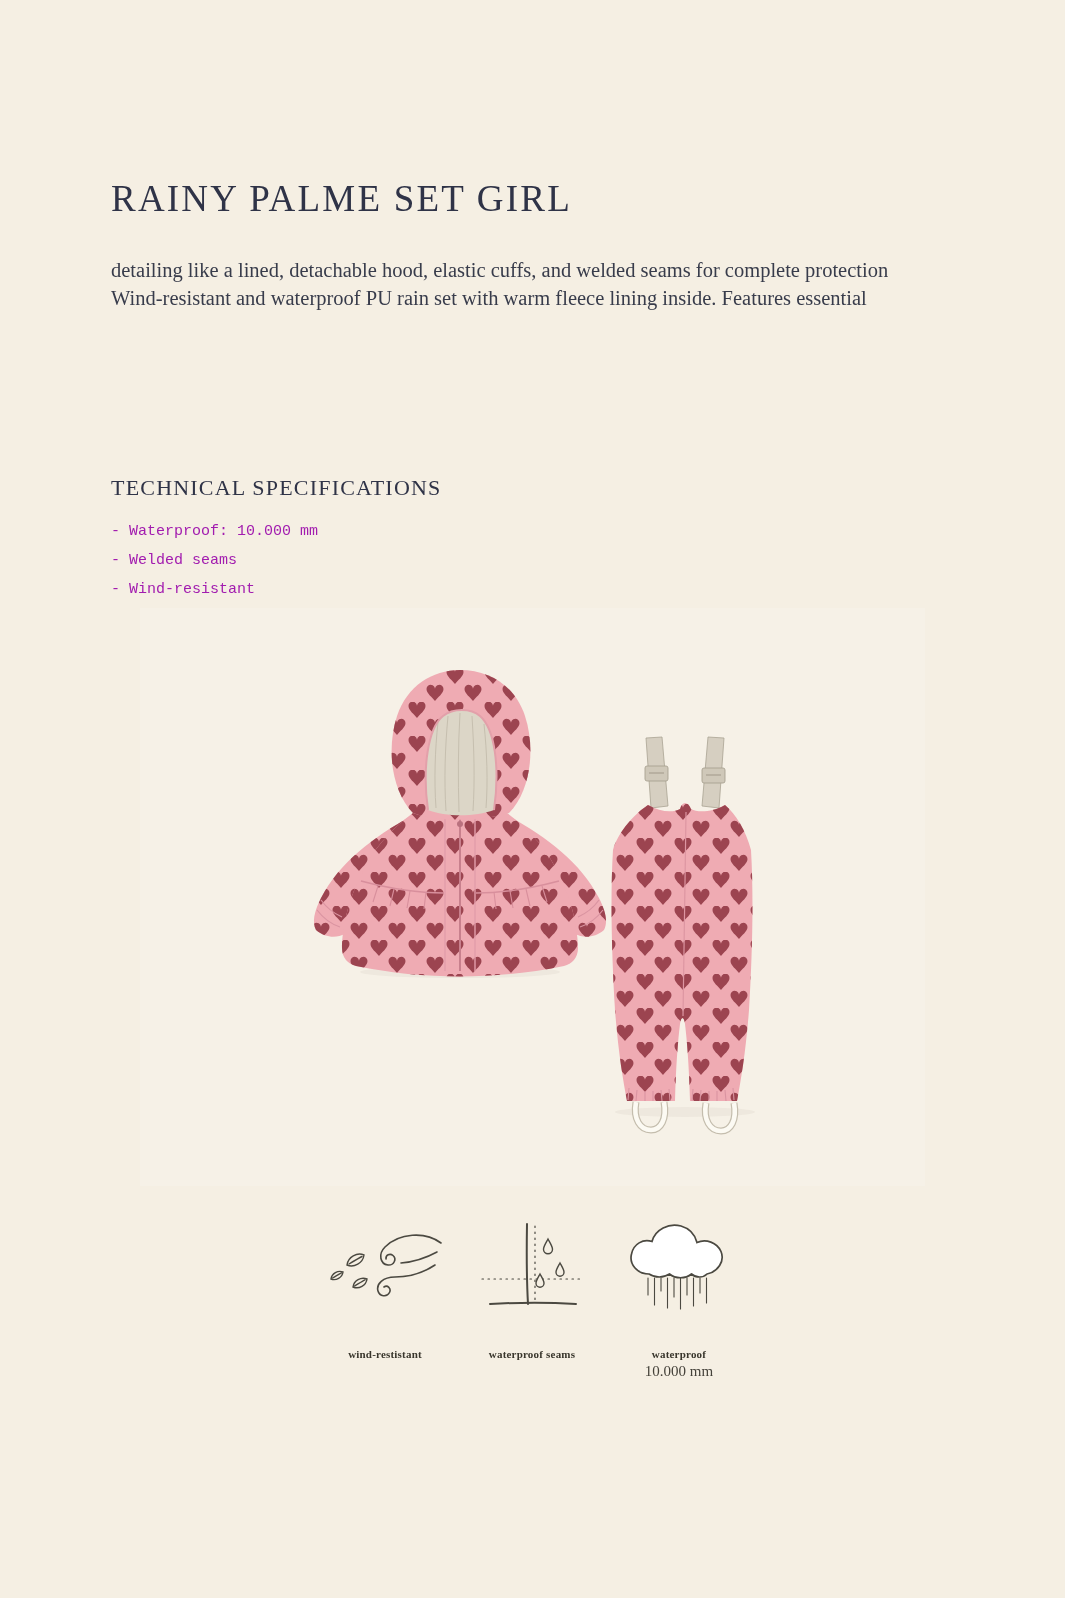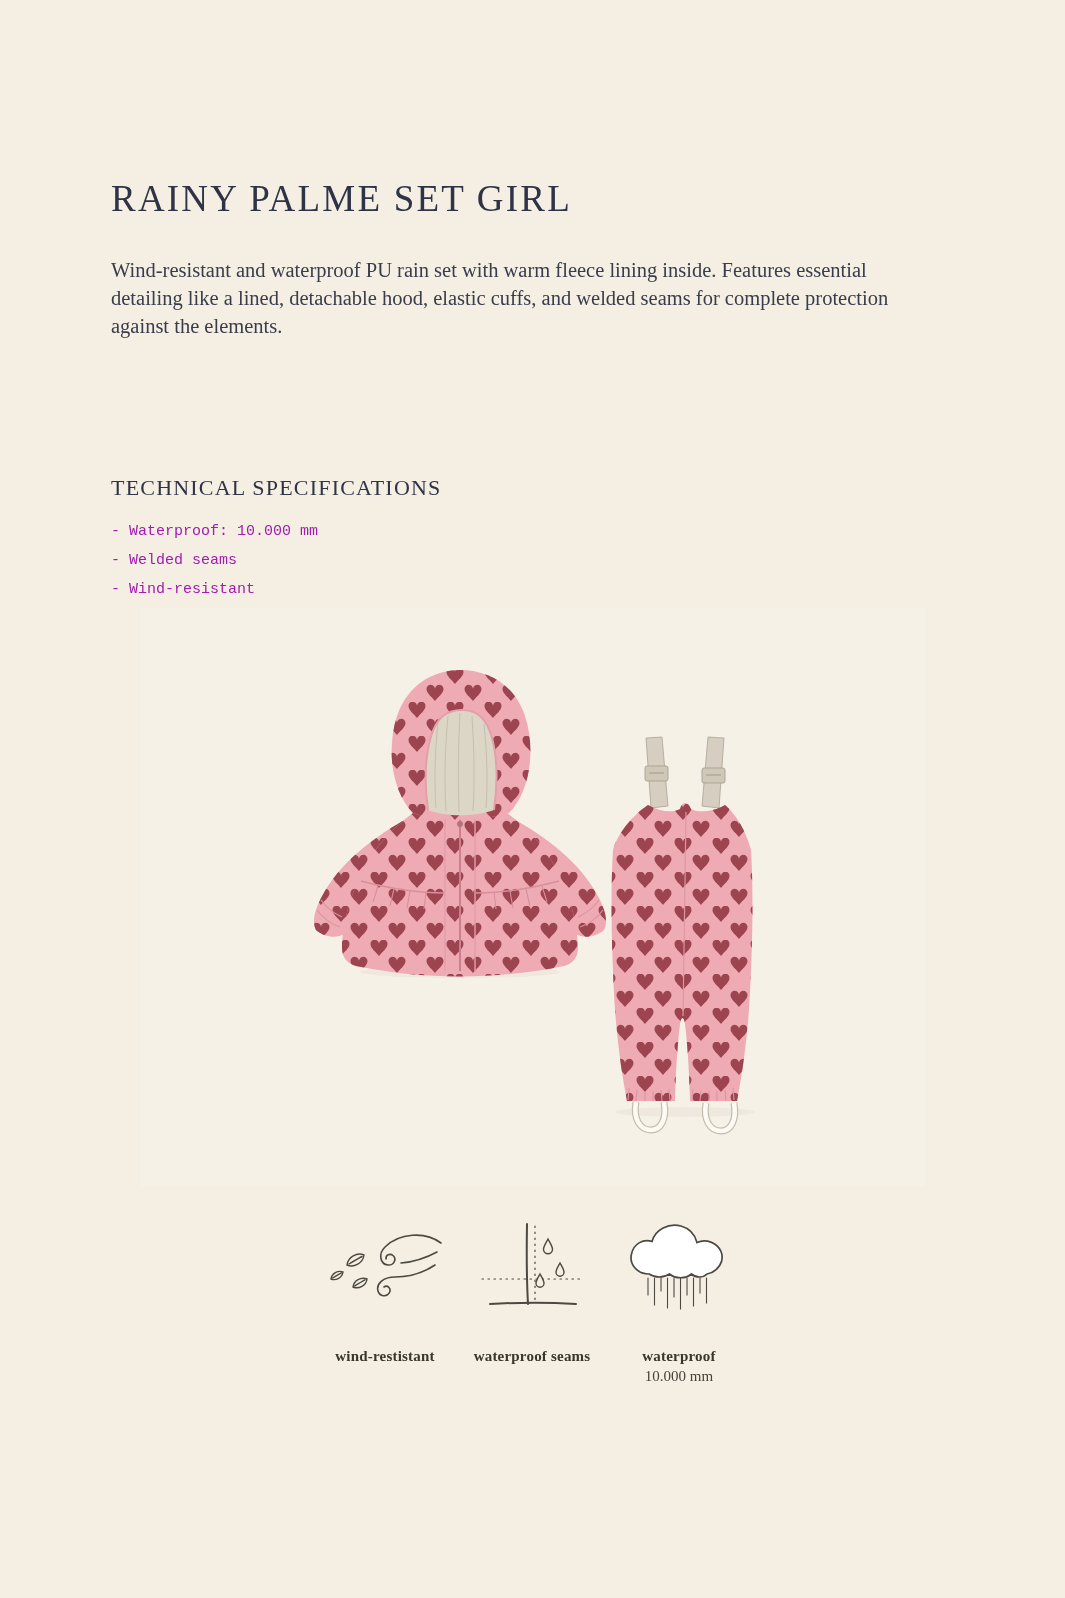--- a/index.html
+++ b/index.html
@@ -28,21 +28,21 @@
 
   .product-photo{position:absolute;left:140px;top:600px;width:785px;height:590px;}
 
   .features{
     position:absolute;left:312px;top:1212px;width:440px;
     display:flex;justify-content:space-between;
   }
   .feature{width:146px;text-align:center;}
   .feature-icon{height:104px;display:flex;align-items:flex-end;justify-content:center;}
   .feature-label{
-    margin-top:32px;font-size:15px;font-weight:700;color:#39362c;letter-spacing:0.2px;
+    margin-top:32px;font-size:11px;font-weight:700;color:#39362c;letter-spacing:0.2px;
   }
   .feature-sublabel{margin-top:3px;font-size:15px;color:#45423a;}
 
   .badge{position:absolute;left:492px;top:1463px;width:80px;font-family:"Liberation Sans",sans-serif;}
   .badge-drop{
     position:absolute;left:13px;top:0;width:34px;height:38px;
     border-radius:50% 0 50% 50%;
     display:flex;flex-direction:column;align-items:center;justify-content:center;
   }
   .badge-drop div{color:#ffffff;font-size:15px;font-weight:400;line-height:10px;letter-spacing:0.2px;}
@@ -57,23 +57,22 @@
   }
 </style>
 </head>
 <body>
 
 <div class="page">
 
   <h1 class="title">RAINY PALME SET GIRL</h1>
 
   <div class="para para-1">
+    <div>detailing like a lined, detachable hood, elastic cuffs, and welded seams for complete protection</div>
     <div>Wind-resistant and waterproof PU rain set with warm fleece lining inside. Features essential</div>
-    <div>detailing like a lined, detachable hood, elastic cuffs, and welded seams for complete protection</div>
-    <div>against the elements.</div>
   </div>
 
 
   <h2 class="specs-heading">TECHNICAL SPECIFICATIONS</h2>
 
   <div class="specs-list">
     <div>- Waterproof: 10.000 mm</div>
     <div>- Welded seams</div>
     <div>- Wind-resistant</div>
   </div>

